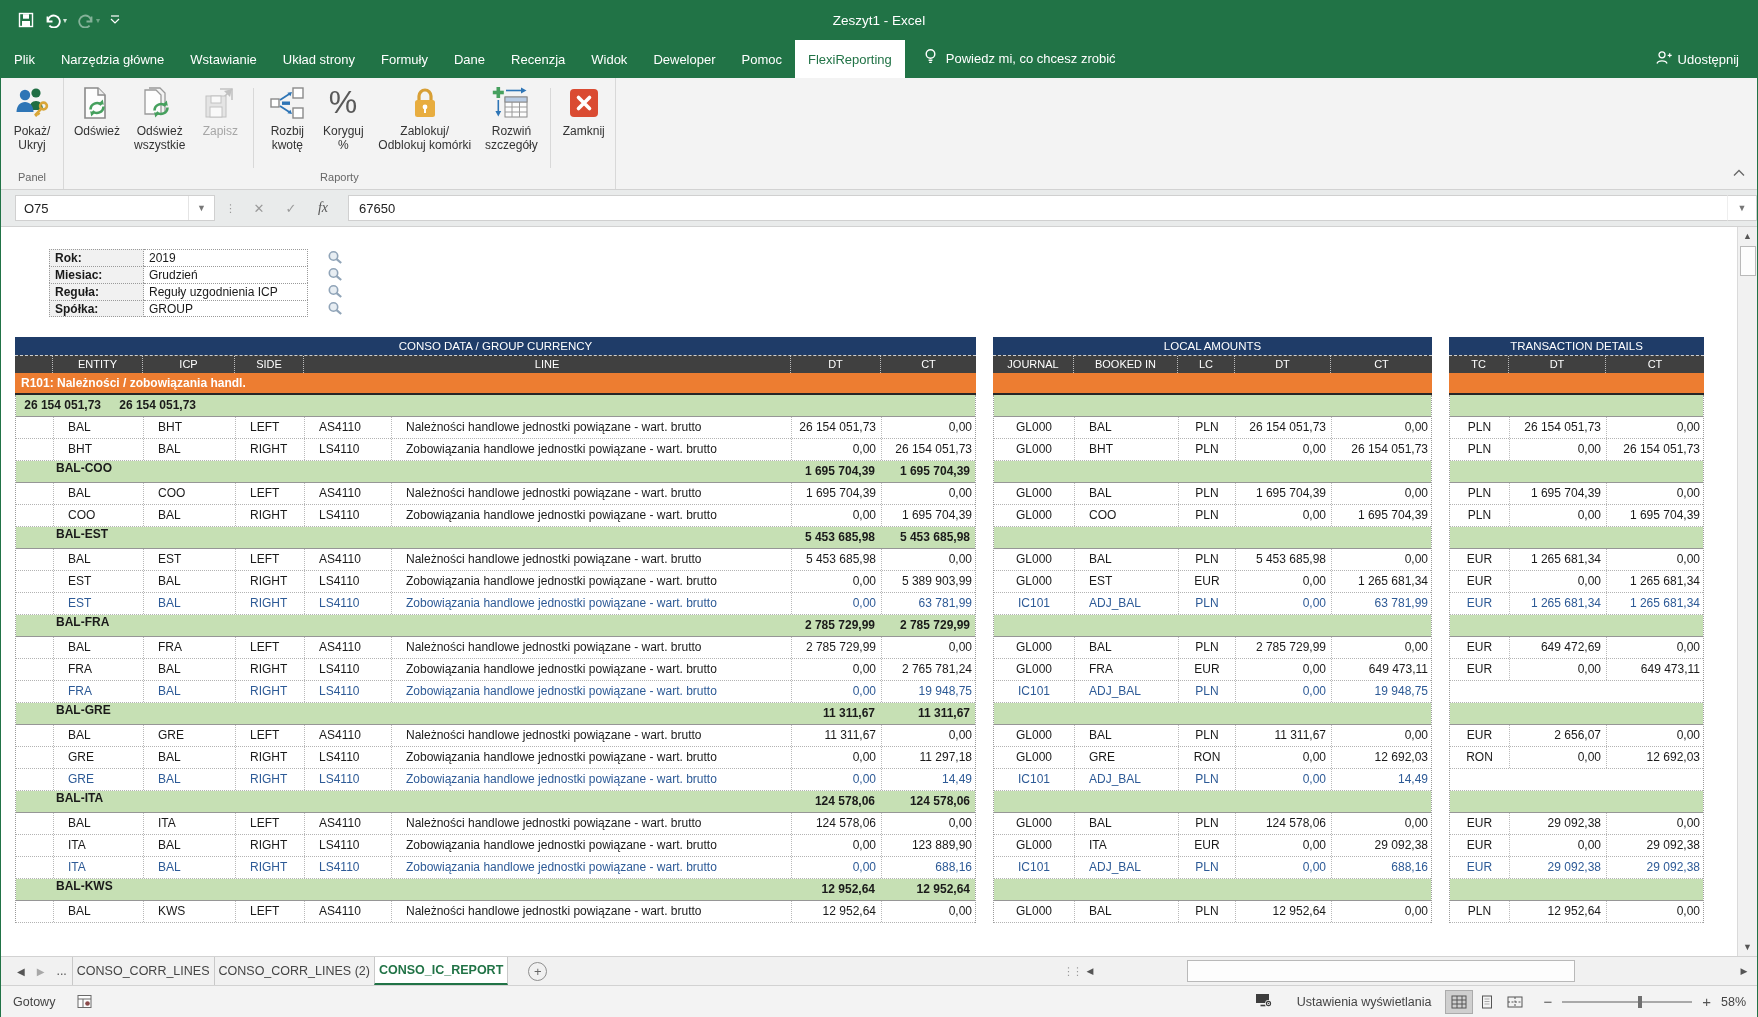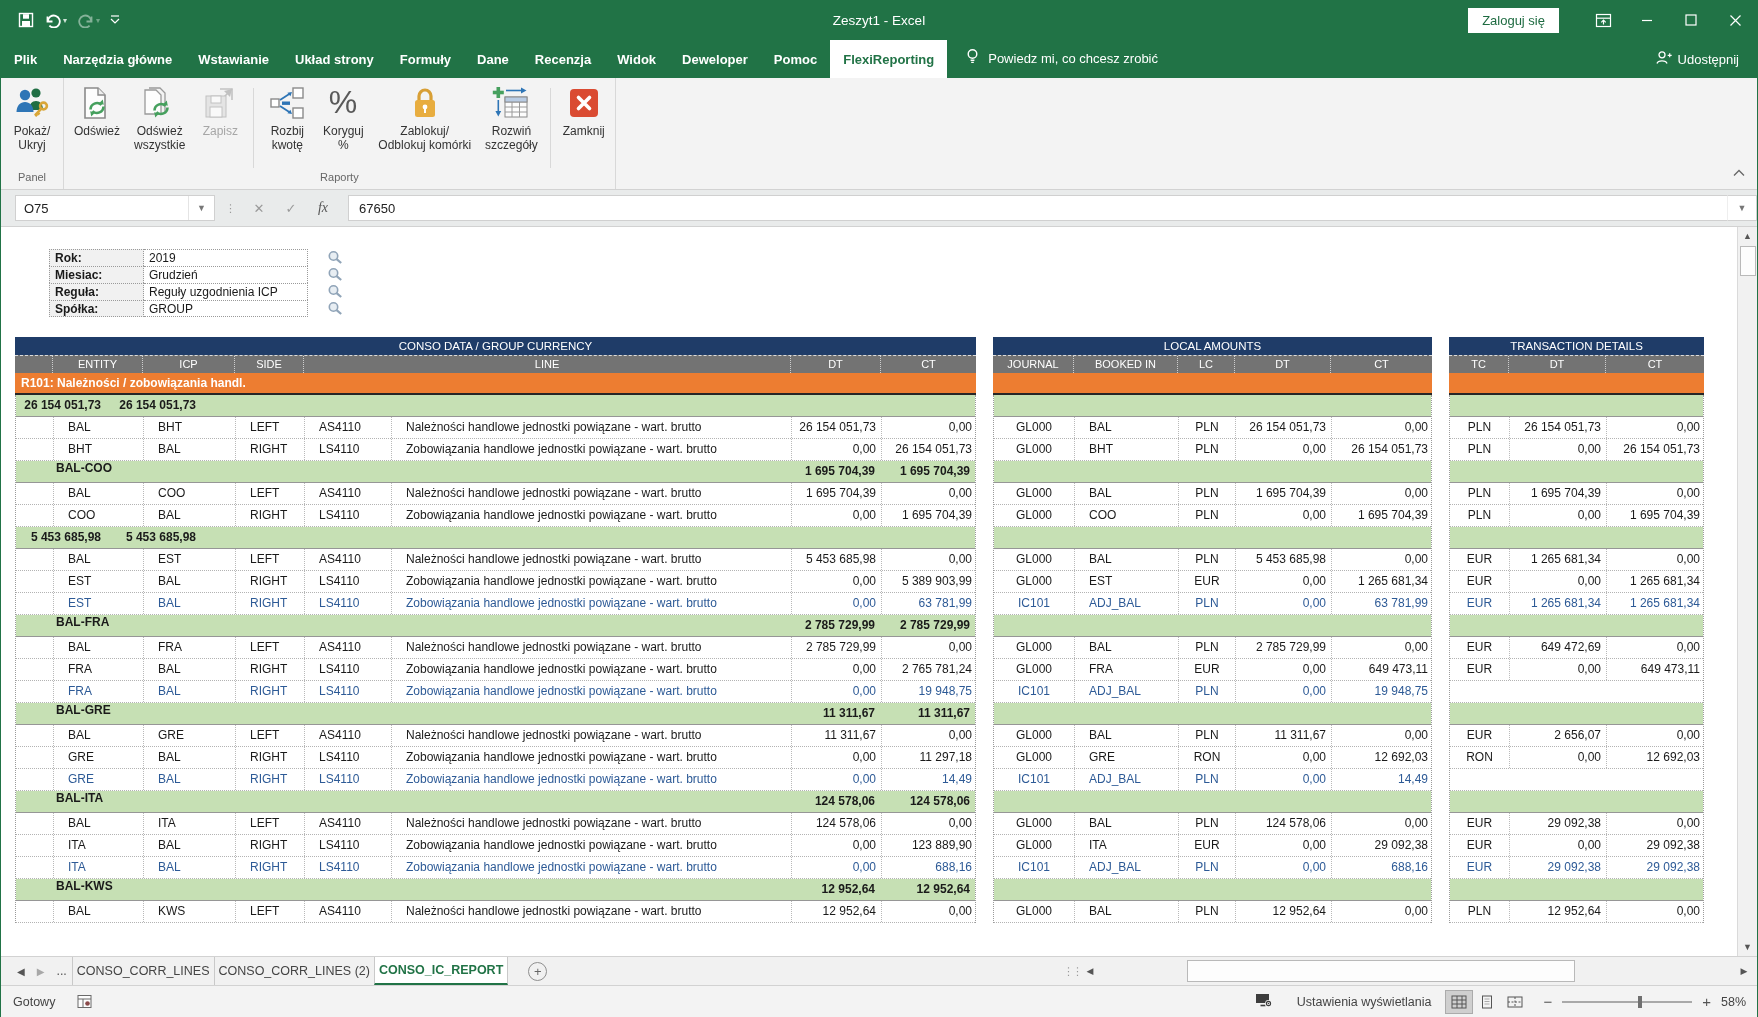--- a/index.html
+++ b/index.html
@@ -14,21 +14,21 @@
   .qat .mini-arrow { font-size:8px; color:#cfe3d7; margin-left:1px; }
   .dim { opacity:.45; }
   .tb-title { position:absolute; left:0; right:0; text-align:center; font-size:13.5px; pointer-events:none; }
   .tb-right { margin-left:auto; display:flex; align-items:center; height:100%; }
   .signin { background:#fff; color:#1e6b41; border:none; font-size:13px; padding:5px 14px; margin-right:22px; font-family:inherit; }
   .winbtn { width:44px; height:40px; display:flex; align-items:center; justify-content:center; }
 
   
   .tabrow { height:38px; background:#217346; display:flex; align-items:flex-end; color:#fff; flex:0 0 auto; }
   .rtabs { display:flex; height:100%; align-items:stretch; }
-  .rtab { padding:0 13px; font-size:13px; display:flex; align-items:center; cursor:default;font-weight:bold; }
+  .rtab { padding:0 13px; font-size:13px; display:flex; align-items:center; cursor:default; }
   .rtab.active { background:#fff; color:#217346; }
   .tellme { display:flex; align-items:center; gap:8px; font-size:13px; margin-left:18px; margin-bottom:10px; }
   .share { margin-left:auto; display:flex; align-items:center; gap:6px; font-size:13px; margin-right:18px; margin-bottom:10px; }
 
   
   .ribbon { height:112px; background:#f3f3f3; border-bottom:1px solid #d2d2d2; display:flex; position:relative; flex:0 0 auto; }
   .rgroup { display:flex; flex-direction:column; border-right:1px solid #d8d8d8; padding:0 3px; }
   .rbtns { display:flex; align-items:flex-start; height:90px; padding-top:5px; }
   .rbtn { min-width:56px; padding:2px 7px; display:flex; flex-direction:column; align-items:center; text-align:center; font-size:12px; line-height:14px; color:#333; white-space:pre-line; }
   .rbtn .ricon { height:36px; display:flex; align-items:center; justify-content:center; margin-bottom:3px; }
@@ -64,21 +64,21 @@
   .fvalue { width:164px; background:#fff; border:1px dotted #9a9a9a; border-left:none; border-bottom:none; padding:1px 0 0 5px; color:#1a1a1a; }
   .fmag { position:absolute; left:278px; top:1px; }
 
   
   .tables { display:flex; margin:20px 0 0 14px; align-items:flex-start; }
   .tbl { flex:0 0 auto; }
   .tbl-left { width:961px; margin-right:17px; }
   .tbl-mid { width:439px; margin-right:17px; }
   .tbl-right { width:255px; }
   .band { background:#1f3c68; color:#fff; height:18px; line-height:18px; text-align:center; font-size:11.5px; }
-  .thead { display:flex; background:#737373; color:#fff; height:18px; border-top:1px dashed rgba(255,255,255,.75); }
+  .thead { display:flex; background:#404040; color:#fff; height:18px; border-top:1px dashed rgba(255,255,255,.75); }
   .hc { font-size:11px; line-height:17px; text-align:center; border-right:1px dotted rgba(255,255,255,.65); flex:0 0 auto; }
   .hc:last-child { border-right:none; }
   .orange { background:#ed7d31; height:22px; border-bottom:2px solid #262626; color:#fff; font-weight:bold; font-size:12px; line-height:20px; padding-left:6px; white-space:nowrap; overflow:hidden; }
   .trow { display:flex; height:22px; font-size:12px; color:#1a1a1a; }
   .trow.data { background:#fff; border-bottom:1px dotted #b3b3b3; }
   .trow.group { background:#c6e0b4; border-bottom:1px solid #969696; font-weight:bold; }
   .trow.blue { color:#2d5a96; }
   .c { flex:0 0 auto; line-height:21px; white-space:nowrap; overflow:hidden; border-right:1px dotted #b9b9b9; }
   .trow .c:last-child { border-right:none; }
   .trow.group .c { border-right:none; }
@@ -148,46 +148,20 @@
           <span class="mini-arrow">▾</span>
         </div>
       <div class="qbtn">
           <svg width="10" height="12" viewBox="0 0 10 12">
             <path d="M1 2h8" stroke="#fff" stroke-width="1.2"></path>
             <path d="M1 5l4 4 4-4" fill="none" stroke="#fff" stroke-width="1.2"></path>
           </svg>
         </div>
     </div>
     <div class="tb-title">Zeszyt1  -  Excel</div>
-    <div class="tb-right">
-      <button class="signin">Zaloguj się</button>
-      <div class="winbtn">
-          <svg width="17" height="17" viewBox="0 0 17 17">
-            <rect x="1.5" y="2.5" width="14" height="12" fill="none" stroke="#fff" stroke-width="1.2"></rect>
-            <path d="M1.5 6.2h14" stroke="#fff" stroke-width="1.2"></path>
-            <path d="M8.5 12.5V8.6" stroke="#fff" stroke-width="1.2"></path>
-            <path d="M6.3 10.3l2.2-2.2 2.2 2.2" fill="none" stroke="#fff" stroke-width="1.2"></path>
-          </svg>
-        </div>
-      <div class="winbtn">
-          <svg width="12" height="12">
-            <path d="M1 6.5h10" stroke="#fff" stroke-width="1.2"></path>
-          </svg>
-        </div>
-      <div class="winbtn">
-          <svg width="12" height="12">
-            <rect x="1" y="1" width="10" height="10" fill="none" stroke="#fff" stroke-width="1.2"></rect>
-          </svg>
-        </div>
-      <div class="winbtn">
-          <svg width="13" height="13">
-            <path d="M1.5 1.5l10 10M11.5 1.5l-10 10" stroke="#fff" stroke-width="1.2"></path>
-          </svg>
-        </div>
-    </div>
   </div>
 
   <div class="tabrow">
     <div class="rtabs">
         <div class="rtab">Plik</div>
         <div class="rtab">Narzędzia główne</div>
         <div class="rtab">Wstawianie</div>
         <div class="rtab">Układ strony</div>
         <div class="rtab">Formuły</div>
         <div class="rtab">Dane</div>
@@ -426,20 +400,21 @@
                 <div class="c " style="width: 38px;"></div>
                 <div class="c tx" style="width: 90px;">COO</div>
                 <div class="c tx" style="width: 92px;">BAL</div>
                 <div class="c tx" style="width: 69px;">RIGHT</div>
                 <div class="c tx" style="width: 87px;">LS4110</div>
                 <div class="c tx" style="width: 400px;">Zobowiązania handlowe jednostki powiązane - wart. brutto</div>
                 <div class="c num" style="width: 90px;">0,00</div>
                 <div class="c num" style="width: 95px;">1 695 704,39</div>
               </div>
               <div class="trow group">
+                <div class="gname">BAL-EST</div>
                 <div class="c num" style="width: 90px;">5 453 685,98</div>
                 <div class="c num" style="width: 95px;">5 453 685,98</div>
               </div>
               <div class="trow data">
                 <div class="c " style="width: 38px;"></div>
                 <div class="c tx" style="width: 90px;">BAL</div>
                 <div class="c tx" style="width: 92px;">EST</div>
                 <div class="c tx" style="width: 69px;">LEFT</div>
                 <div class="c tx" style="width: 87px;">AS4110</div>
                 <div class="c tx" style="width: 400px;">Należności handlowe jednostki powiązane - wart. brutto</div>

